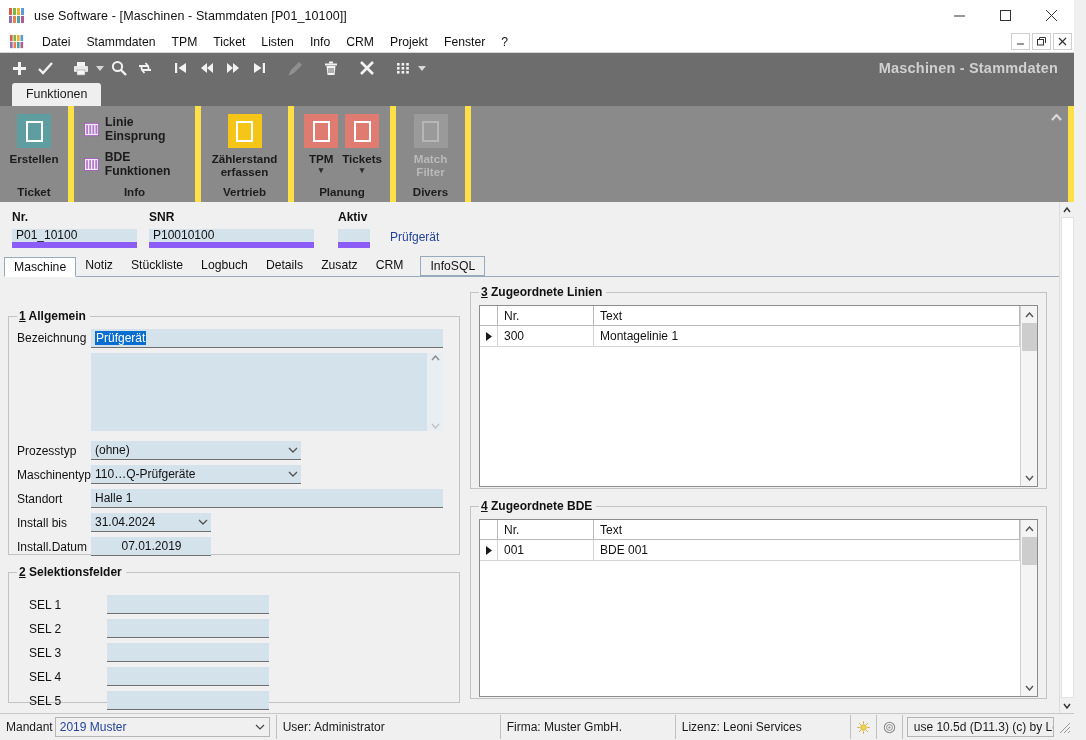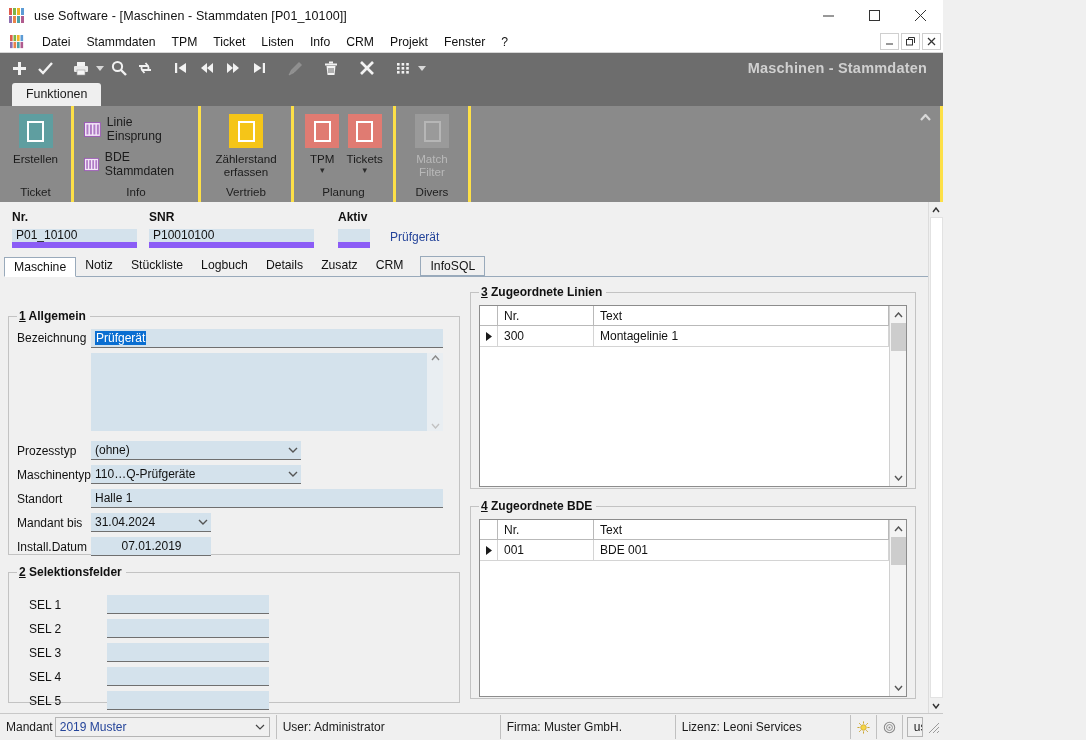--- a/index.html
+++ b/index.html
@@ -6,21 +6,21 @@
   html, body { margin:0; padding:0; }
   body {
     width: 1086px; height: 740px;
     font-family: "Liberation Sans", sans-serif;
     font-size: 12px;
     color: #1a1a1a;
     background: #f0f0f0;
     overflow: hidden;
     position: relative;
   }
-  .app { width:943px; height:740px; position:relative; display:flex; flex-direction:column; background:#7dd3fc; }
+  .app { width:1074px; height:740px; position:relative; display:flex; flex-direction:column; background:#7dd3fc; }
 
   
   .titlebar {
     height: 31px; background:#ffffff; display:flex; align-items:center;
     border-bottom: 0px solid #fff; flex:0 0 31px; position:relative;
   }
   .app-logo { width:16px; height:16px; margin-left:9px; margin-right:9px; display:block; }
   .title-text { font-size:12.5px; color:#111; letter-spacing:0.1px; }
   .winbtns { margin-left:auto; display:flex; height:31px; }
   .winbtn { width:46px; height:31px; display:flex; align-items:center; justify-content:center; }
@@ -48,21 +48,21 @@
   .tb-caret { width:12px; height:22px; display:flex; align-items:center; justify-content:center; }
   .tb-title { margin-left:auto; padding-right:16px; color:#d0d0d0; font-weight:bold; font-size:14.5px; letter-spacing:0.2px; }
 
   
   .ribbon-tabs { height:23px; flex:0 0 23px; background:#6d6d6d; display:flex; align-items:flex-end; padding-left:12px; }
   .ribbon-tab { height:23px; padding:0 14px; line-height:23px; font-size:12.4px; color:#f2f2f2; }
   .ribbon-tab.active { background:#efefef; color:#1a1a1a; border-radius:3px 3px 0 0; }
 
   .ribbon { flex:0 0 96px; background:#8a8a8a; display:flex; position:relative; }
   .rgroup { display:flex; flex-direction:column; justify-content:space-between;
-            border-right:3px solid #fde047; position:relative; }
+            border-right:6px solid #fde047; position:relative;font-weight:bold; }
   .rgroup:last-of-type { border-right:none; }
   .rgroup-body { display:flex; align-items:flex-start; padding:6px 8px 0 8px; flex:1; }
   .rgroup-label { text-align:center; font-size:11.6px; color:#1d1d1d; padding-bottom:4px; }
 
   .big-btn { display:flex; flex-direction:column; align-items:center; width:62px; padding-top:2px; }
   .big-btn .gl { margin-bottom:4px; }
   .big-btn .cap { font-size:11.6px; color:#1b1b1b; text-align:center; line-height:13px; }
   .big-btn.dim .cap { color:#b9b9b9; }
   .big-btn .dd { font-size:9px; color:#2a2a2a; line-height:8px; margin-top:1px; }
 
@@ -394,21 +394,21 @@
         <div class="small-row">
           <svg class="ic" viewBox="0 0 17 15">
             <rect x="0.5" y="0.5" width="16" height="14" fill="#f3e6f7" stroke="#9b59b6" stroke-width="1"></rect>
             <g fill="#b07cc6">
                 <rect x="2.5" y="2.5" width="2" height="10"></rect>
                 <rect x="6" y="2.5" width="2" height="10"></rect>
                 <rect x="9.5" y="2.5" width="2" height="10"></rect>
                 <rect x="13" y="2.5" width="2" height="10"></rect>
               </g>
           </svg>
-          <div class="lbl">BDE Stammdaten</div>
+          <div class="lbl">BDE Funktionen</div>
         </div>
       </div>
       <div class="rgroup-label">Info</div>
     </div>
 
     <div class="rgroup" style="width:93px">
       <div class="rgroup-body" style="justify-content:flex-end;">
         <div class="big-btn" style="width:80px">
           <div class="gl sq gold">
               <i></i>
@@ -545,21 +545,21 @@
             </div>
 
             <div class="frow">
               <div class="lab">Standort</div>
               <div class="ctl" style="width:352px;">
                 <span>Halle 1</span>
               </div>
             </div>
 
             <div class="frow">
-              <div class="lab">Mandant bis</div>
+              <div class="lab">Install bis</div>
               <div class="ctl combo" style="width:120px;">
                 <span class="cv">31.04.2024</span>
                 <svg width="10" height="6" viewBox="0 0 10 6">
                     <polyline points="1,1 5,5 9,1" fill="none" stroke="#555" stroke-width="1.4"></polyline>
                   </svg>
               </div>
             </div>
 
             <div class="frow" style="margin-bottom:0">
               <div class="lab">Install.Datum</div>

